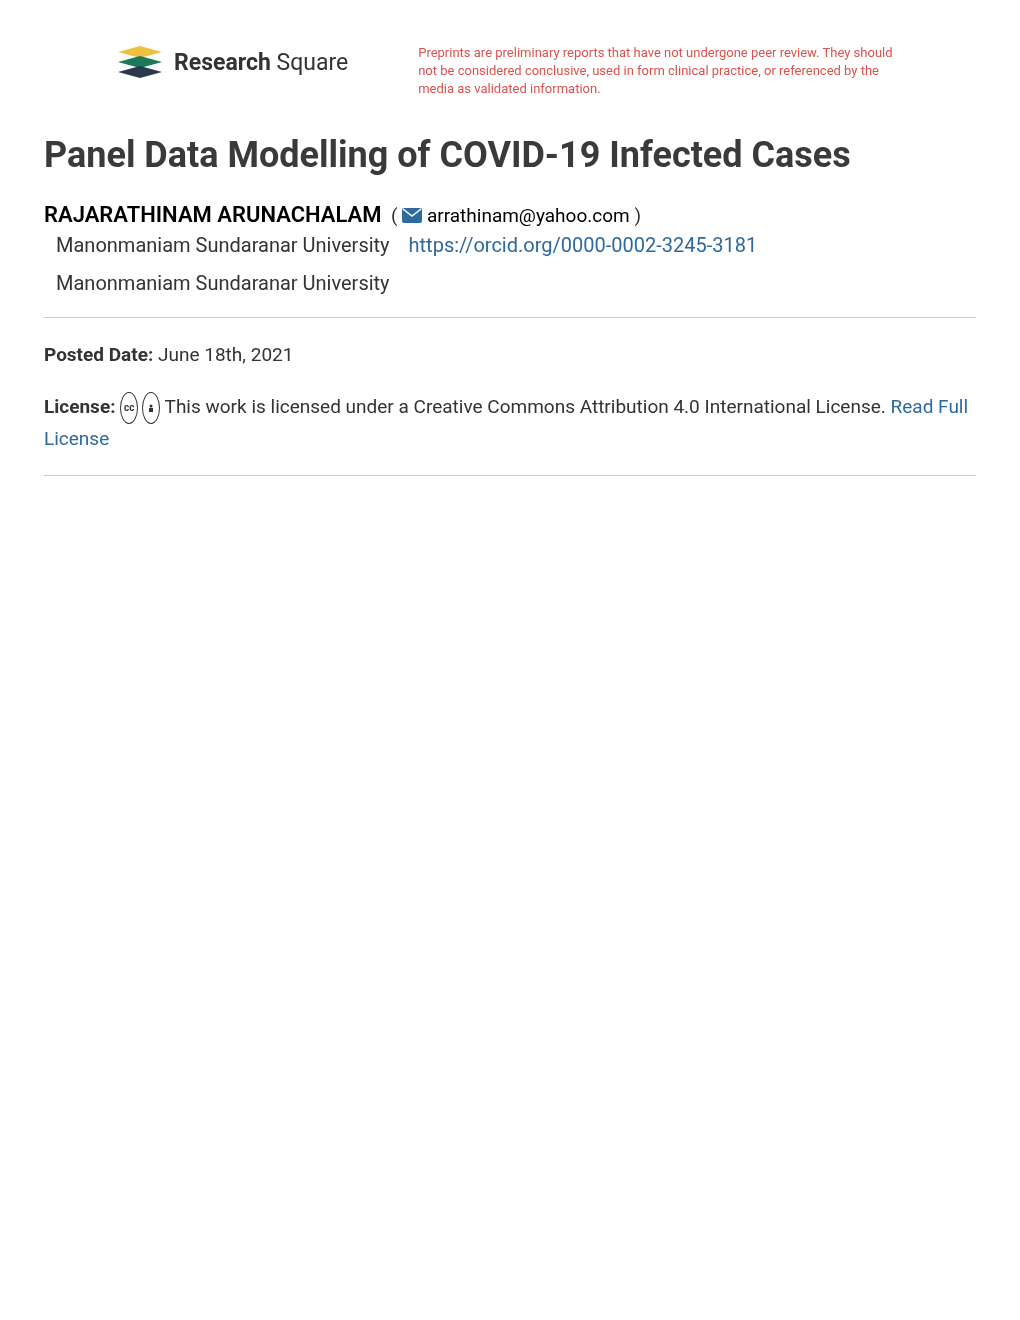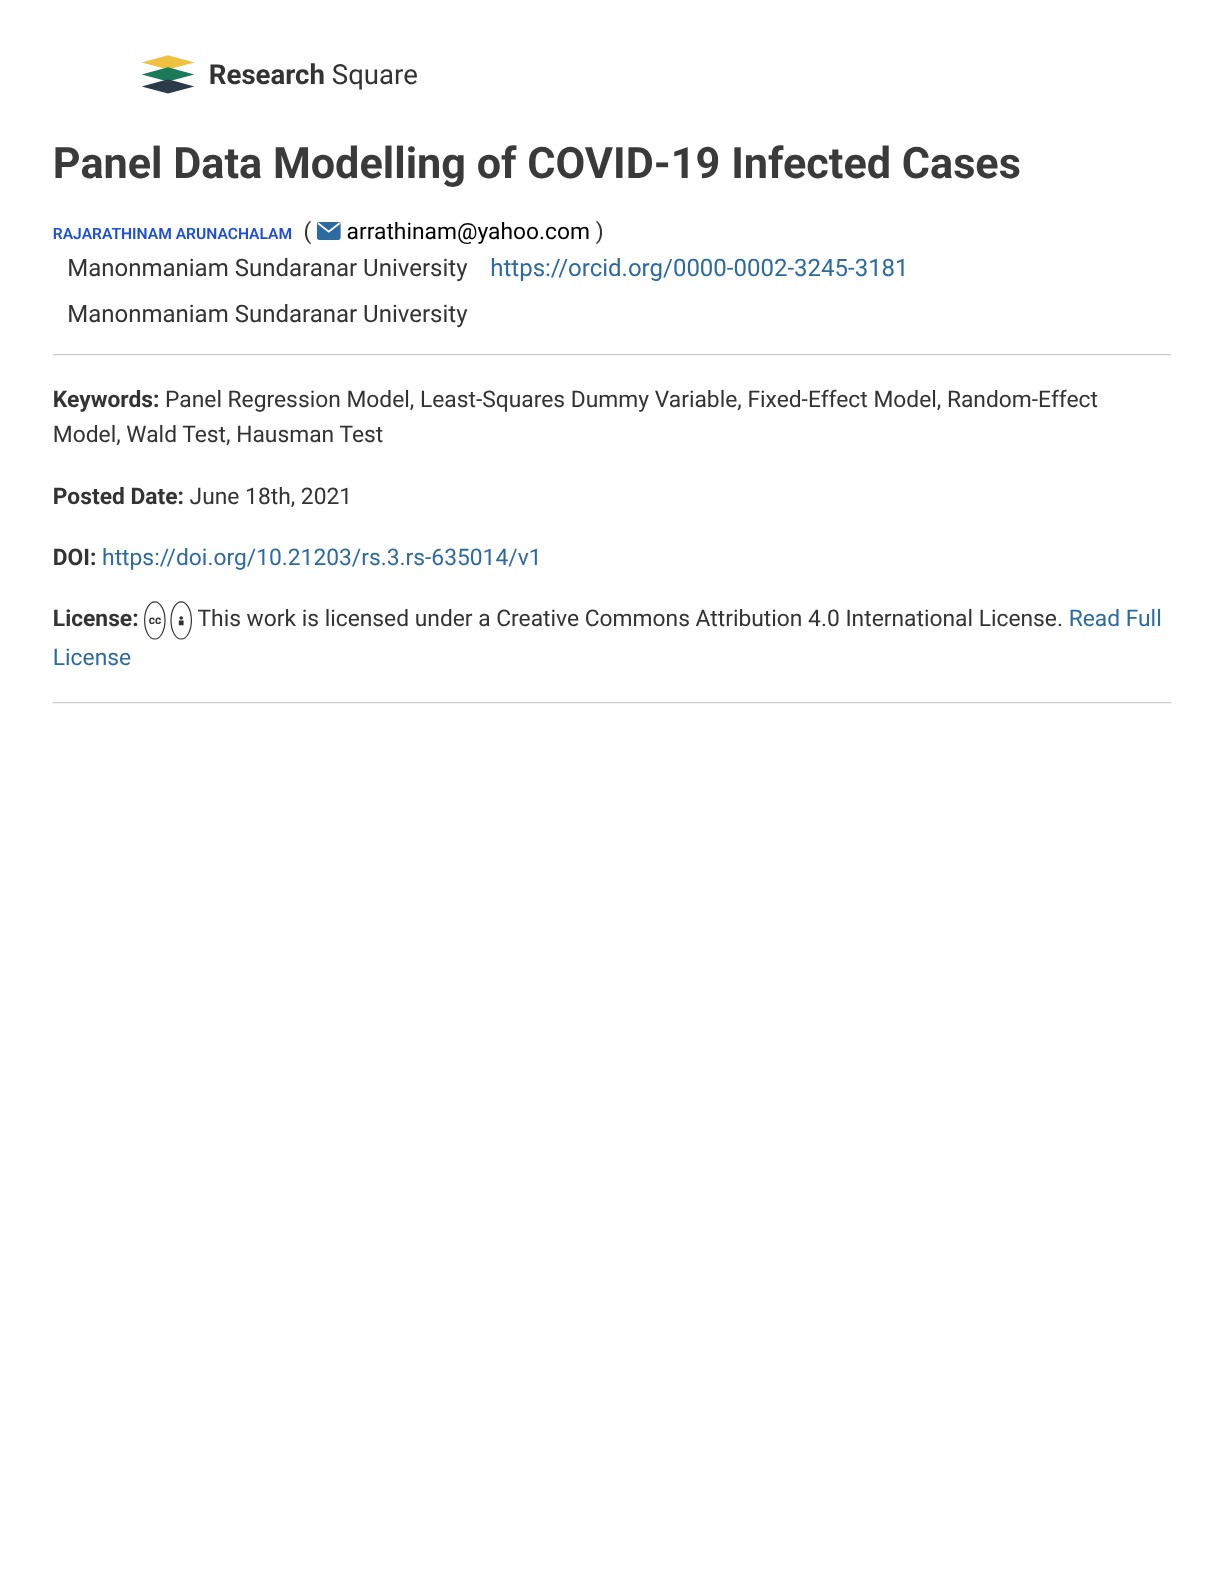--- a/index.html
+++ b/index.html
@@ -51,23 +51,23 @@
       font-size: 36px;
       font-weight: 700;
       color: #3a3a3a;
       margin-bottom: 22px;
       line-height: 1.15;
     }
     .author-block {
       margin-bottom: 14px;
     }
     .author-name {
-      font-size: 13px;
+      font-size: 22px;
       font-weight: 600;
-      color: #1d4ed8;
+      color: #000000;
     }
     .author-line {
       font-size: 19px;
       color: #333;
       line-height: 1.5;
     }
     .email-link {
       color: #000000;
     }
     .affiliation {
@@ -134,20 +134,21 @@
       <svg width="48" height="36" viewBox="0 0 48 36">
         <path d="M 2 8 L 24 2 L 46 8 L 24 14 Z" fill="#f0c040"></path>
         <path d="M 2 18 L 24 12 L 46 18 L 24 24 Z" fill="#1a7a5a"></path>
         <path d="M 2 28 L 24 22 L 46 28 L 24 34 Z" fill="#2a3a4a"></path>
       </svg>
     </div>
     <div class="logo-text">
       <span class="bold">Research</span><span> Square</span>
     </div>
   </div>
+  <div class="disclaimer">Preprints are preliminary reports that have not undergone peer review. They should not be considered conclusive, used in form clinical practice, or referenced by the media as validated information.</div>
 </div>
 
 <h1 class="title">Panel Data Modelling of COVID-19 Infected Cases</h1>
 
 <div class="author-block">
   <div class="author-line">
     <span class="author-name">RAJARATHINAM ARUNACHALAM</span>
     <span> &nbsp;( </span>
     <span class="envelope-icon">
       <svg width="20" height="15" viewBox="0 0 20 15">
@@ -165,33 +166,25 @@
 </div>
 
 <div class="author-block">
   <div class="affiliation">Manonmaniam Sundaranar University</div>
 </div>
 
 <hr>
 
 <div class="content-section">
 
-  <div class="field-row">
-    <span class="field-label">Keywords:</span><span> Panel Regression Model, Least-Squares Dummy Variable, Fixed-Effect Model, Random-Effect Model, Wald Test, Hausman Test</span>
-  </div>
 
   <div class="field-row">
     <span class="field-label">Posted Date:</span><span> June 18th, 2021</span>
   </div>
 
-  <div class="field-row">
-    <span class="field-label">DOI:</span>
-    <span> </span>
-    <span class="link">https://doi.org/10.21203/rs.3.rs-635014/v1</span>
-  </div>
 
   <div class="field-row">
     <span class="field-label">License:</span>
     <span> </span>
     <span class="cc-icons">
       <span class="cc-circle">cc</span>
       <span class="cc-circle">
         <svg width="10" height="10" viewBox="0 0 10 10">
           <circle cx="5" cy="3" r="1.5" fill="#333"></circle>
           <path d="M 3 5 L 3 9 L 7 9 L 7 5 Z" fill="#333"></path>

